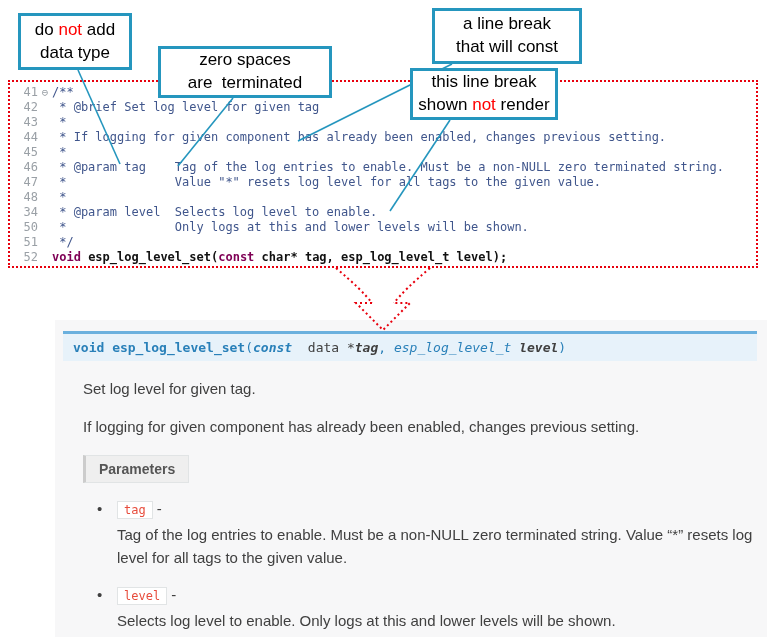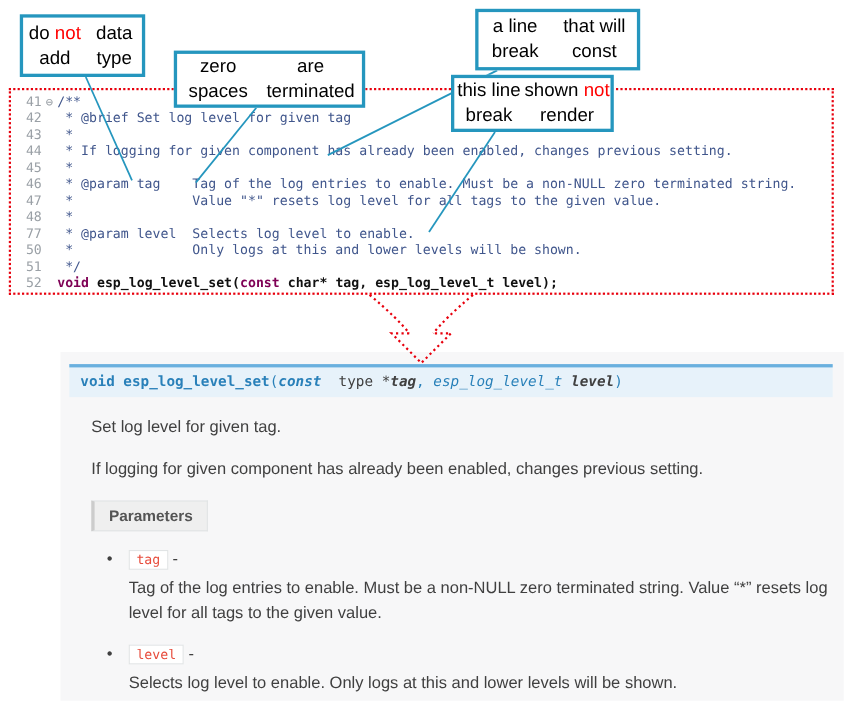--- a/index.html
+++ b/index.html
@@ -9,21 +9,21 @@
     font-family:"Liberation Sans", sans-serif;
     background:#ffffff;
     overflow:hidden;
   }
 
   
   .callout {
     position:absolute;
     background:#ffffff;
     border:3px solid #2596be;
-    display:flex; flex-direction:row;
+    display:flex; flex-direction:column;
     justify-content:center; align-items:center;
     text-align:center;
     font-size:17px; color:#000;
     line-height:1.35;
     z-index:10;
     white-space:pre-wrap;
   }
   .callout .red { color:#ff0000; }
   #box1 { left:18px;  top:13px; width:114px; height:57px; }
   #box2 { left:158px; top:46px; width:174px; height:52px; }
@@ -151,28 +151,28 @@
 
 <div class="codebox">
     <div class="codeline"><span class="lnum">41</span><span class="fold">⊖</span><span class="comment">/**</span></div>
     <div class="codeline"><span class="lnum">42</span><span class="fold"></span><span class="comment"> * @brief Set log level for given tag</span></div>
     <div class="codeline"><span class="lnum">43</span><span class="fold"></span><span class="comment"> *</span></div>
     <div class="codeline"><span class="lnum">44</span><span class="fold"></span><span class="comment"> * If logging for given component has already been enabled, changes previous setting.</span></div>
     <div class="codeline"><span class="lnum">45</span><span class="fold"></span><span class="comment"> *</span></div>
     <div class="codeline"><span class="lnum">46</span><span class="fold"></span><span class="comment"> * @param tag    Tag of the log entries to enable. Must be a non-NULL zero terminated string.</span></div>
     <div class="codeline"><span class="lnum">47</span><span class="fold"></span><span class="comment"> *               Value "*" resets log level for all tags to the given value.</span></div>
     <div class="codeline"><span class="lnum">48</span><span class="fold"></span><span class="comment"> *</span></div>
-    <div class="codeline"><span class="lnum">77</span><span class="fold"></span><span class="comment"> * @param level  Selects log level to enable.</span></div>
+    <div class="codeline"><span class="lnum">34</span><span class="fold"></span><span class="comment"> * @param level  Selects log level to enable.</span></div>
     <div class="codeline"><span class="lnum">50</span><span class="fold"></span><span class="comment"> *               Only logs at this and lower levels will be shown.</span></div>
     <div class="codeline"><span class="lnum">51</span><span class="fold"></span><span class="comment"> */</span></div>
     <div class="codeline"><span class="lnum">52</span><span class="fold"></span><span class="kw">void</span><span class="plain"> </span><span class="fn">esp_log_level_set</span><span class="plain">(</span><span class="kw">const</span><span class="plain"> char* tag, esp_log_level_t level);</span></div>
   </div>
 
 <div class="docs">
-  <div class="sig"><span class="s-kw">void </span><span class="s-name">esp_log_level_set</span><span class="s-p">(</span><span class="s-kwi">const</span><span class="s-pl">  type *</span><span class="s-param">tag</span><span class="s-p">, </span><span class="s-type">esp_log_level_t </span><span class="s-param">level</span><span class="s-p">)</span></div>
+  <div class="sig"><span class="s-kw">void </span><span class="s-name">esp_log_level_set</span><span class="s-p">(</span><span class="s-kwi">const</span><span class="s-pl">  data *</span><span class="s-param">tag</span><span class="s-p">, </span><span class="s-type">esp_log_level_t </span><span class="s-param">level</span><span class="s-p">)</span></div>
   <div class="para">Set log level for given tag.</div>
   <div class="para">If logging for given component has already been enabled, changes previous setting.</div>
   <div class="params-label">Parameters</div>
   <div>
       <div class="param-item"><span class="bullet">•</span><span class="lit">tag</span><span class="dash"> -</span><div class="pdesc">Tag of the log entries to enable. Must be a non-NULL zero terminated string. Value “*” resets log level for all tags to the given value.</div></div>
       <div class="param-item"><span class="bullet">•</span><span class="lit">level</span><span class="dash"> -</span><div class="pdesc">Selects log level to enable. Only logs at this and lower levels will be shown.</div></div>
     </div>
 </div>
 
 </body></html>

